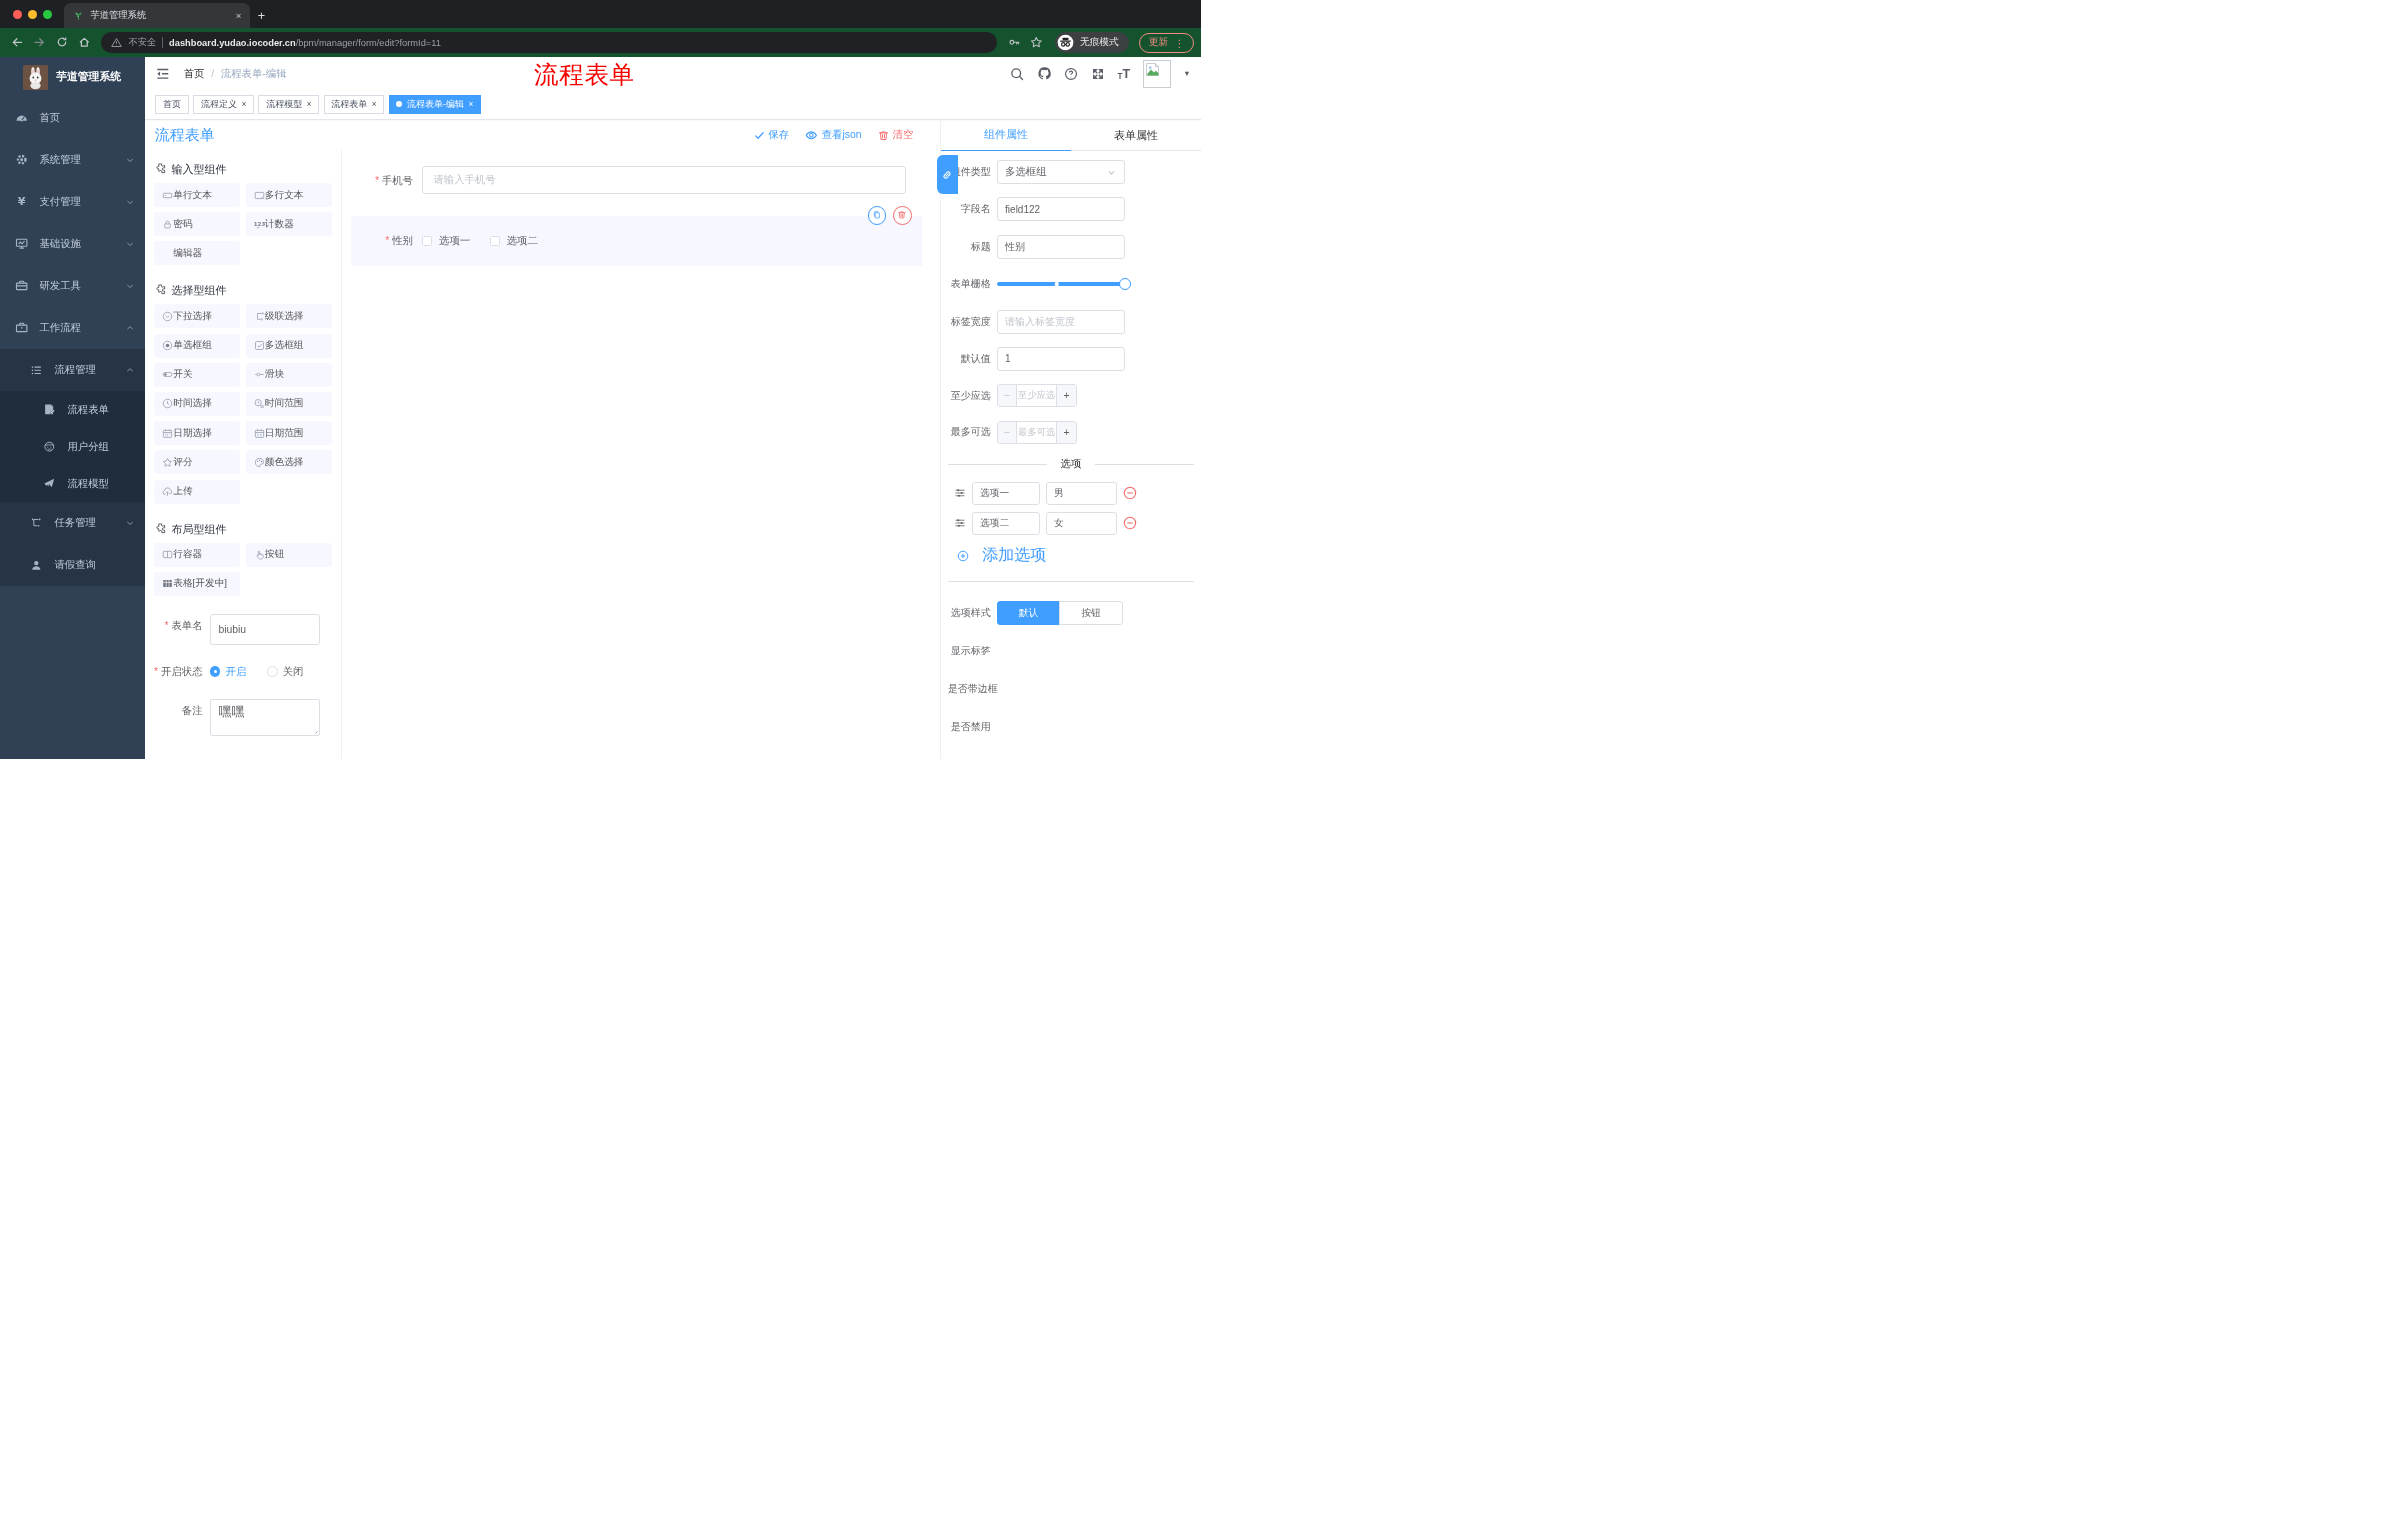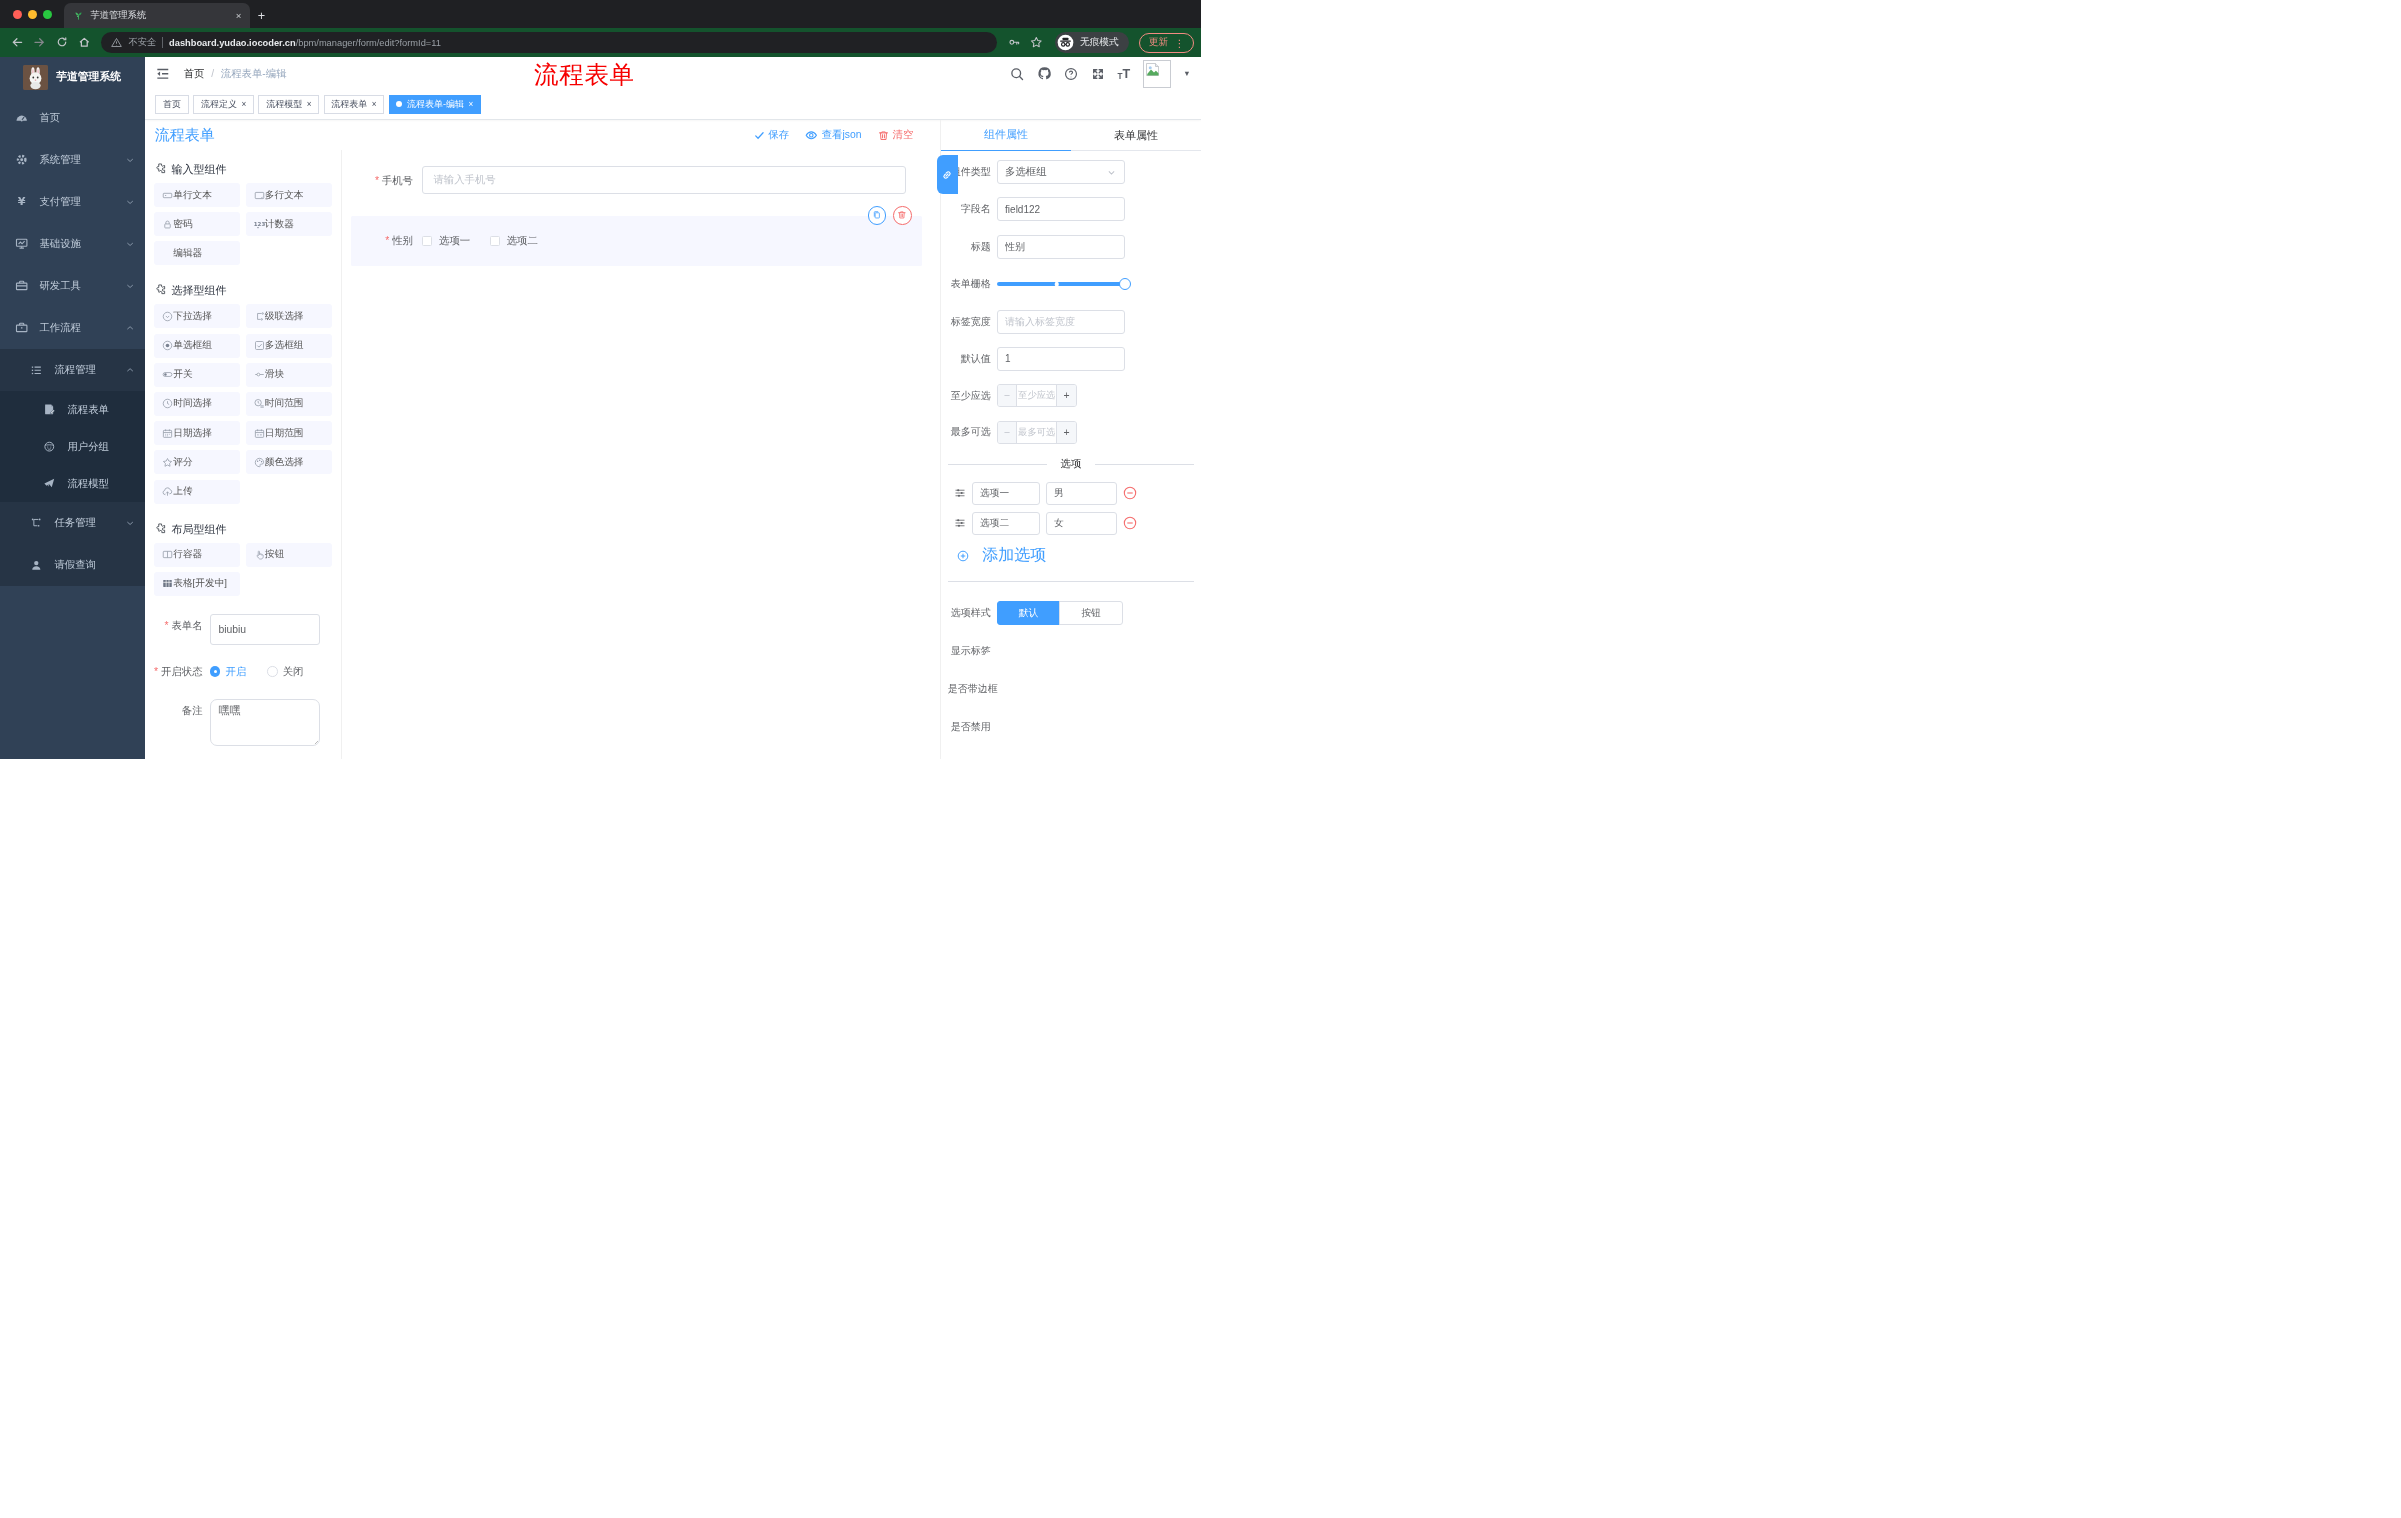--- a/index.html
+++ b/index.html
@@ -88,22 +88,22 @@
   .req::before{content:"* ";color:#f56c6c}
   .lp-input{width:110px;height:31px;border:0.7px solid #dcdfe6;border-radius:3px;padding:0 7.4px;
     font-size:10.4px;color:#606266;outline:none;font-family:inherit}
   .radio-line{display:flex;align-items:center;gap:5.2px;line-height:24px}
   .radio{width:10.4px;height:10.4px;border-radius:50%;flex-shrink:0}
   .radio.on{background:#409eff;position:relative}
   .radio.on::after{content:"";position:absolute;left:3.7px;top:3.7px;width:3px;height:3px;border-radius:50%;background:#fff}
   .radio.off{border:0.7px solid #dcdfe6;background:#fff}
   .radio-label-on{color:#409eff}
   .radio-gap{width:10.4px}
-  .lp-textarea{width:110px;height:47px;border:0.7px solid #dcdfe6;border-radius:7px;padding:3.7px 7.4px;
-    font-size:11px;color:#606266;resize:none;outline:none;font-family:inherit;position:relative}
+  .lp-textarea{width:110px;height:37px;border:0.7px solid #dcdfe6;border-radius:2px;padding:3.7px 7.4px;
+    font-size:13px;color:#606266;resize:none;outline:none;font-family:inherit;position:relative}
   .ta-wrap{position:relative;width:110px}
   .ta-corner{position:absolute;right:2.2px;bottom:3.7px;width:6px;height:6px;pointer-events:none;
     background:linear-gradient(135deg,transparent 0 50%,#bbb 50% 55%,transparent 55% 70%,#bbb 70% 75%,transparent 75%)}
   
   .canvas{flex:1;min-width:0;padding-top:16.3px;position:relative;overflow:hidden}
   .cv-row{display:flex;padding-right:34px}
   .cv-label{width:80px;text-align:right;padding-right:9px;line-height:30px;font-size:10.4px;color:#606266;flex-shrink:0}
   .cv-input{flex:1;height:28px;border:0.7px solid #dcdfe6;border-radius:3px;padding:0 10.4px;font-size:10.4px;
     color:#606266;outline:none;background:#fff;font-family:Liberation Mono, monospace}
   .cv-input::placeholder{color:#c0c4cc}

